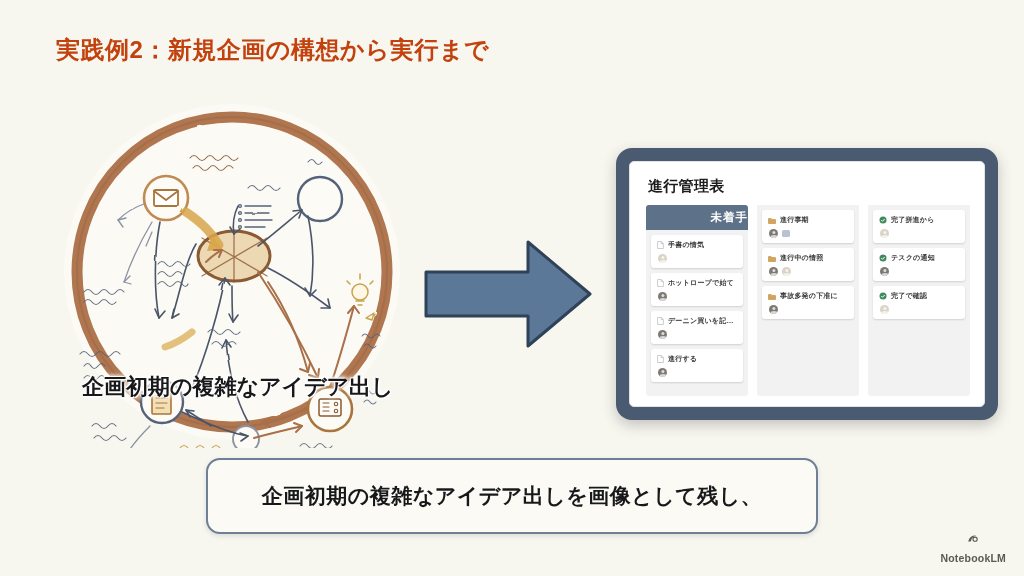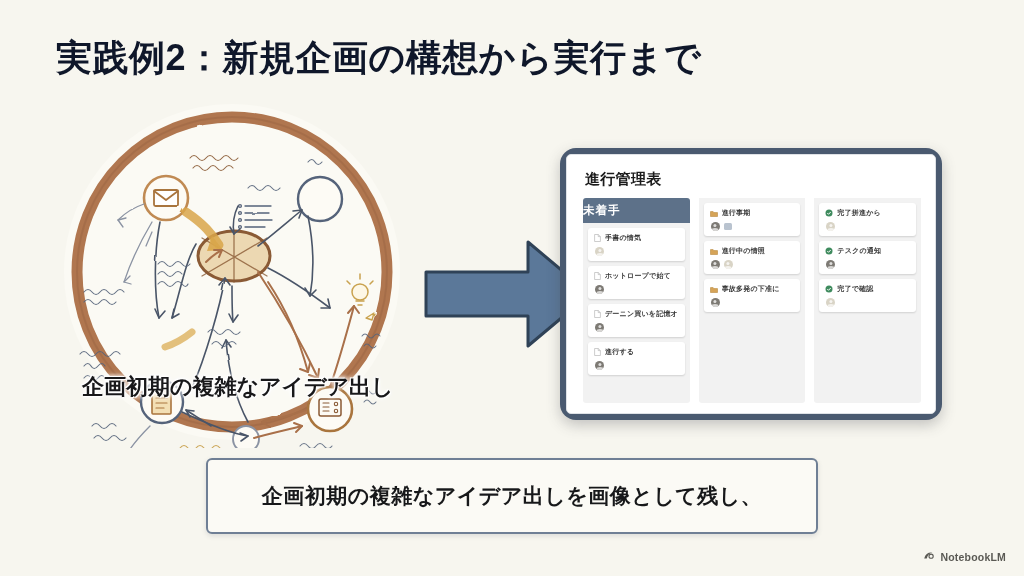--- a/index.html
+++ b/index.html
@@ -8,60 +8,60 @@
     width:1024px;height:576px;overflow:hidden;
     background:#f7f6ef;
     font-family:"Liberation Sans","DejaVu Sans",sans-serif;
     position:relative;
   }
   .slide{position:absolute;inset:0;}
 
   
   .title{
     position:absolute;left:56px;top:34px;
-    font-size:36px;font-weight:700;color:#0f172a;
+    font-size:24px;font-weight:700;color:#c2410c;
     letter-spacing:.5px;white-space:nowrap;
   }
 
   
   .sketch-wrap{position:absolute;left:62px;top:96px;width:340px;height:352px;}
   .sketch-wrap svg{display:block;width:100%;height:100%;}
   .sketch-caption{
     position:absolute;left:82px;top:372px;width:330px;
     font-size:22px;font-weight:700;color:#18181a;
     text-shadow:0 0 4px #fff,0 0 4px #fff,0 0 7px #fff,1px 1px 0 #fff,-1px -1px 0 #fff;
     white-space:nowrap;
   }
 
   
   .arrow{position:absolute;left:424px;top:238px;width:168px;height:112px;}
   .arrow svg{display:block;width:100%;height:100%;}
 
   
   .tablet{
-    position:absolute;left:560px;top:148px;width:382px;height:272px;
+    position:absolute;left:616px;top:148px;width:382px;height:272px;
     background:#4a5a70;border-radius:16px;
-    padding:6px;box-sizing:border-box;
+    padding:13px;box-sizing:border-box;
     box-shadow:0 5px 14px rgba(60,60,70,.28);
   }
   .tablet-inner{
     width:100%;height:100%;background:#ffffff;
     border-radius:5px;box-sizing:border-box;
     padding:13px 14px 10px 16px;
     display:flex;flex-direction:column;
     border:1px solid #dfe2e6;
   }
   .board-title{
     font-size:15px;font-weight:700;color:#1c1c1c;
     margin:2px 0 9px 2px;letter-spacing:.3px;
   }
   .columns{display:flex;gap:9px;flex:1;min-height:0;}
   .column{flex:1;display:flex;flex-direction:column;min-width:0;}
   .col-head{
-    background:#5d7189;color:#fff;text-align:left;
+    background:#5d7189;color:#fff;text-align:right;
     font-size:11.5px;font-weight:700;letter-spacing:1px;
     padding:5px 0 5px;border-radius:3px 3px 0 0;
   }
   .col-body{
     background:#f2f2f2;flex:1;padding:5px 5px 6px;
     display:flex;flex-direction:column;gap:5px;
     border-radius:0 0 3px 3px;min-height:0;
   }
   .card{
     background:#fff;border-radius:3px;
@@ -93,36 +93,37 @@
     background:rgba(255,255,255,.7);transform:translateX(-50%);
   }
   .mini-tag{
     width:8px;height:7px;border-radius:1.5px;
     background:#b9c3cf;display:inline-block;
   }
 
   
   .callout{
     position:absolute;left:206px;top:458px;width:612px;height:76px;
-    background:#fbfaf5;border:2.4px solid #6f7f95;border-radius:6px;
+    background:#fbfaf5;border:2.4px solid #6f7f95;border-radius:14px;
     box-sizing:border-box;
     display:flex;flex-direction:column;align-items:center;justify-content:center;
     box-shadow:0 2px 5px rgba(80,90,105,.16);
   }
   .callout-line{
     font-size:21px;font-weight:700;color:#17181a;
     letter-spacing:.5px;line-height:1.42;white-space:nowrap;
   }
 
   
   .watermark{
     position:absolute;right:18px;bottom:12px;
     display:flex;align-items:center;gap:5px;
     color:#45443f;font-size:10.5px;font-weight:600;letter-spacing:.2px;
     opacity:.88;
+    flex-direction:column;
   }
 </style>
 </head>
 <body>
 
 <div class="slide">
 
   <div class="title">実践例2：新規企画の構想から実行まで</div>
 
   <div class="sketch-wrap">

